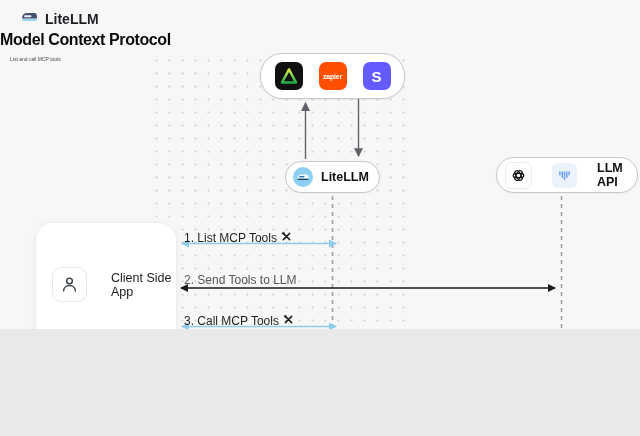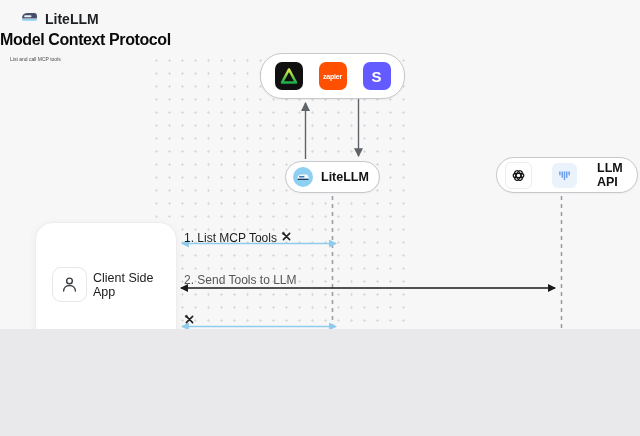--- a/index.html
+++ b/index.html
@@ -41,21 +41,21 @@
 
   .llm-pill{left:496px;top:157px;width:142px;height:36px;border-radius:18px;
     padding-left:8px;gap:20px;box-sizing:border-box;}
   .mini-sq{width:25px;height:25px;border-radius:6px;display:flex;align-items:center;
     justify-content:center;flex:0 0 auto;}
   .openai-sq{background:#fff;border:1px solid #ececf0;}
   .provider-blue-sq{background:#eaf2fc;}
 
   .client-box{position:absolute;left:35px;top:222px;width:142px;height:125px;background:#fff;
     border:1px solid #ededf0;border-radius:18px;box-shadow:0 2px 8px rgba(0,0,0,.05);
-    display:flex;align-items:center;padding-left:16px;gap:6px;box-sizing:border-box;}
+    display:flex;align-items:center;padding-left:16px;gap:24px;box-sizing:border-box;}
   .client-icon-sq{width:33px;height:33px;border-radius:9px;background:#fff;
     border:1px solid #e6e6ea;display:flex;align-items:center;justify-content:center;flex:0 0 auto;}
   .client-label{font-size:12.5px;font-weight:500;color:#1c1c1c;}
 
   .flow-label{position:absolute;font-size:12px;display:flex;align-items:center;gap:4px;}
   .flow-1{left:184px;top:231px;color:#1f1f1f;font-weight:500;}
   .flow-2{left:184px;top:273px;color:#565656;font-weight:500;}
   .flow-3{left:184px;top:314px;color:#1f1f1f;font-weight:500;}
 
   svg.connectors{position:absolute;left:0;top:0;pointer-events:none;}
@@ -166,20 +166,21 @@
       <svg width="11" height="11" viewBox="0 0 14 14">
         <path d="M3 11 L11 3 M3 3 L11 11" stroke="#1f1f1f" stroke-width="2" stroke-linecap="round" fill="none"></path>
         <circle cx="3" cy="3" r="1.4" fill="none" stroke="#1f1f1f" stroke-width="1"></circle>
       </svg>
     </span>
   </div>
   <div class="flow-label flow-2">
     <span>2. Send Tools to LLM</span>
   </div>
   <div class="flow-label flow-3">
+    <span>3. Call MCP Tools</span>
     <span>
       <svg width="11" height="11" viewBox="0 0 14 14">
         <path d="M3 11 L11 3 M3 3 L11 11" stroke="#1f1f1f" stroke-width="2" stroke-linecap="round" fill="none"></path>
         <circle cx="3" cy="3" r="1.4" fill="none" stroke="#1f1f1f" stroke-width="1"></circle>
       </svg>
     </span>
   </div>
 
 </div>
 

